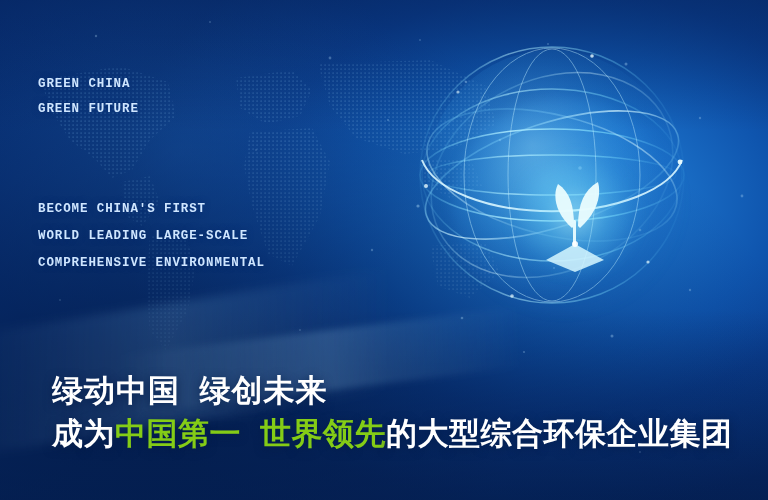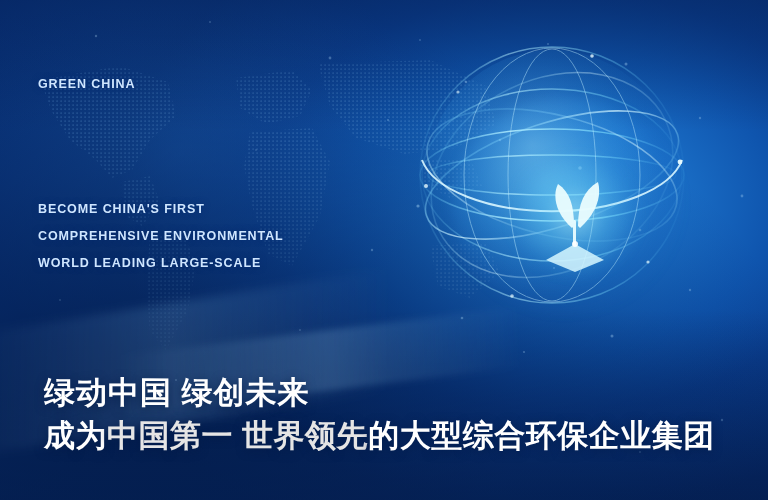--- a/index.html
+++ b/index.html
@@ -9,20 +9,21 @@
   }
   body {
     font-family: "Liberation Sans", sans-serif;
   }
   .banner {
     position: relative;
     width: 768px;
     height: 500px;
     overflow: hidden;
     background: #0b4fa8;
+    font-family: Liberation Mono, monospace;
   }
   
   .bg-base {
     position: absolute;
     inset: 0;
     background:
       radial-gradient(ellipse 58% 62% at 73% 40%, #2f8fe0 0%, #1a6ec6 26%, #0f55ae 48%, #0a3f92 68%, #072f76 100%);
   }
   .bg-vignette {
     position: absolute;
@@ -88,40 +89,40 @@
     text-shadow: 0 0 6px rgba(0,40,110,0.8);
     font-size: 12.5px;
   }
   .en-top { top: 72px; }
   .en-top .ln { line-height: 25px; }
   .en-mid { top: 196px; }
   .en-mid .ln { line-height: 27px; }
   
   .cn-block {
     position: absolute;
-    left: 44px;
+    left: 52px;
     bottom: 42px;
     color: #ffffff;
     text-shadow: 0 2px 10px rgba(0,25,70,0.75);
   }
   .cn-line1 {
     font-size: 31px;
     font-weight: bold;
     letter-spacing: 1px;
     line-height: 42px;
     white-space: nowrap;
   }
   .cn-line2 {
     font-size: 31px;
     font-weight: bold;
     letter-spacing: 0.5px;
     line-height: 44px;
     white-space: nowrap;
   }
-  .accent { color: #e5e5e5; }
+  .accent { color: #84cc16; }
   
   .streak {
     position: absolute;
     left: -40px; top: 300px;
     width: 470px; height: 120px;
     background: linear-gradient(100deg, rgba(255,255,255,0) 0%, rgba(150,210,255,0.16) 45%, rgba(255,255,255,0) 90%);
     transform: rotate(-9deg);
     filter: blur(5px);
   }
   .streak2 {
@@ -269,26 +270,27 @@
         <path d="M75 104 L104 120 L75 132 L46 120 Z"></path>
       </g>
       <g fill="#ffffff" opacity="0.9">
         <circle cx="75" cy="104" r="3"></circle>
       </g>
     </svg>
   </div>
 
   <div class="en-block en-top">
     <div class="ln">GREEN CHINA</div>
+    <div class="ln">GREEN FUTURE</div>
   </div>
 
   <div class="en-block en-mid">
     <div class="ln">BECOME CHINA'S FIRST</div>
+    <div class="ln">WORLD LEADING LARGE-SCALE</div>
     <div class="ln">COMPREHENSIVE ENVIRONMENTAL</div>
-    <div class="ln">WORLD LEADING LARGE-SCALE</div>
   </div>
 
   <div class="cn-block">
     <div class="cn-line1">绿动中国 绿创未来</div>
     <div class="cn-line2"><span>成为</span><span class="accent">中国第一 世界领先</span><span>的大型综合环保企业集团</span></div>
   </div>
 
 </div>
 
 </body></html>

